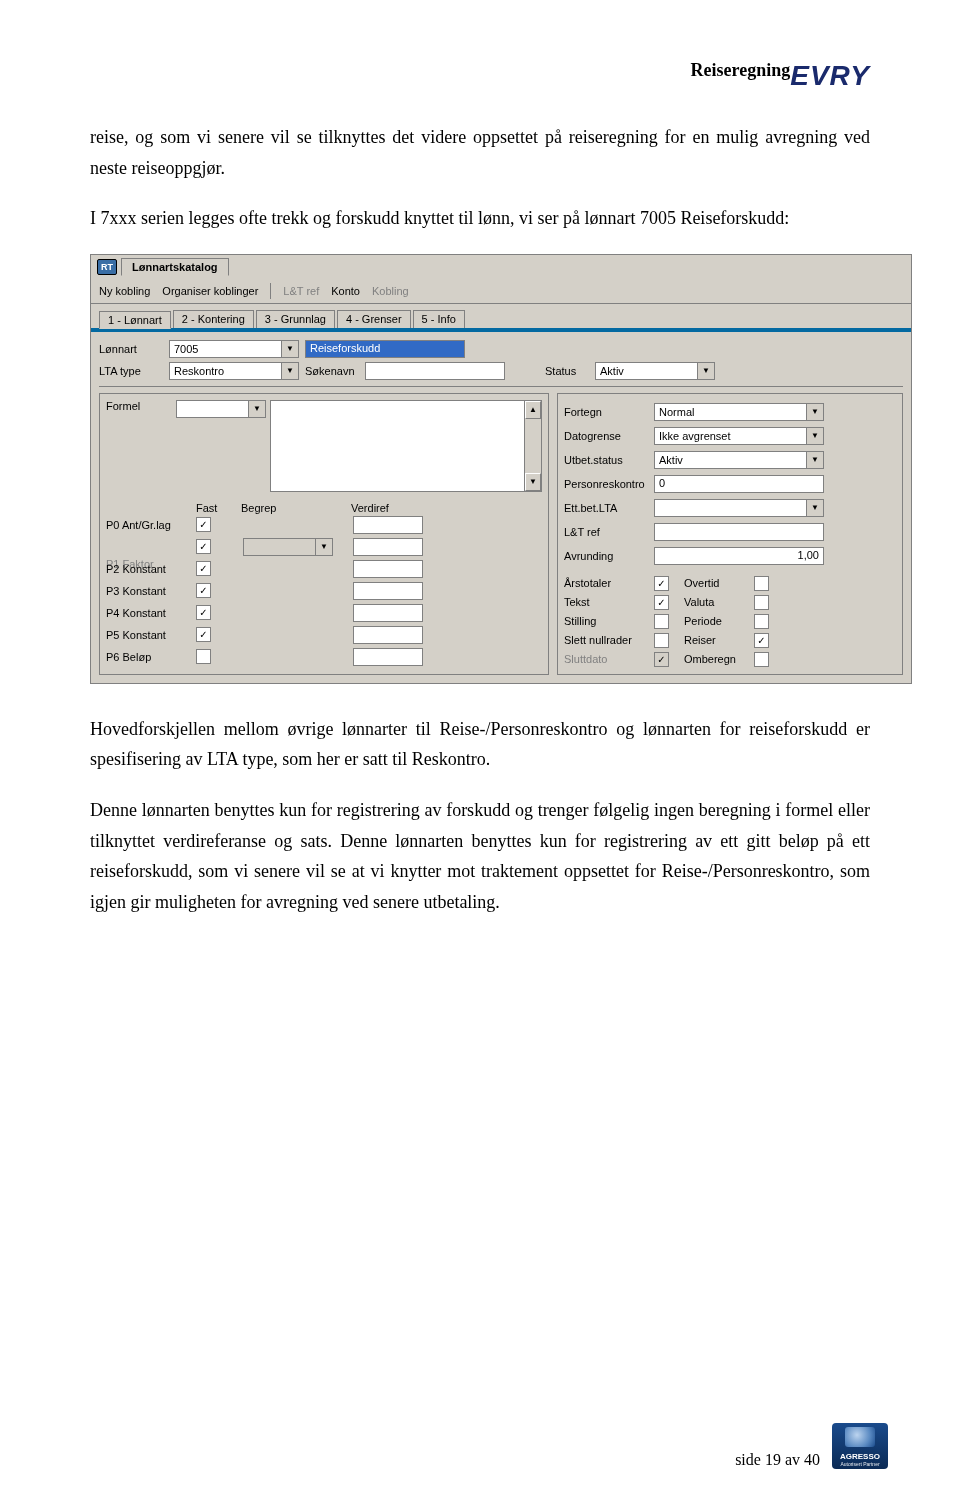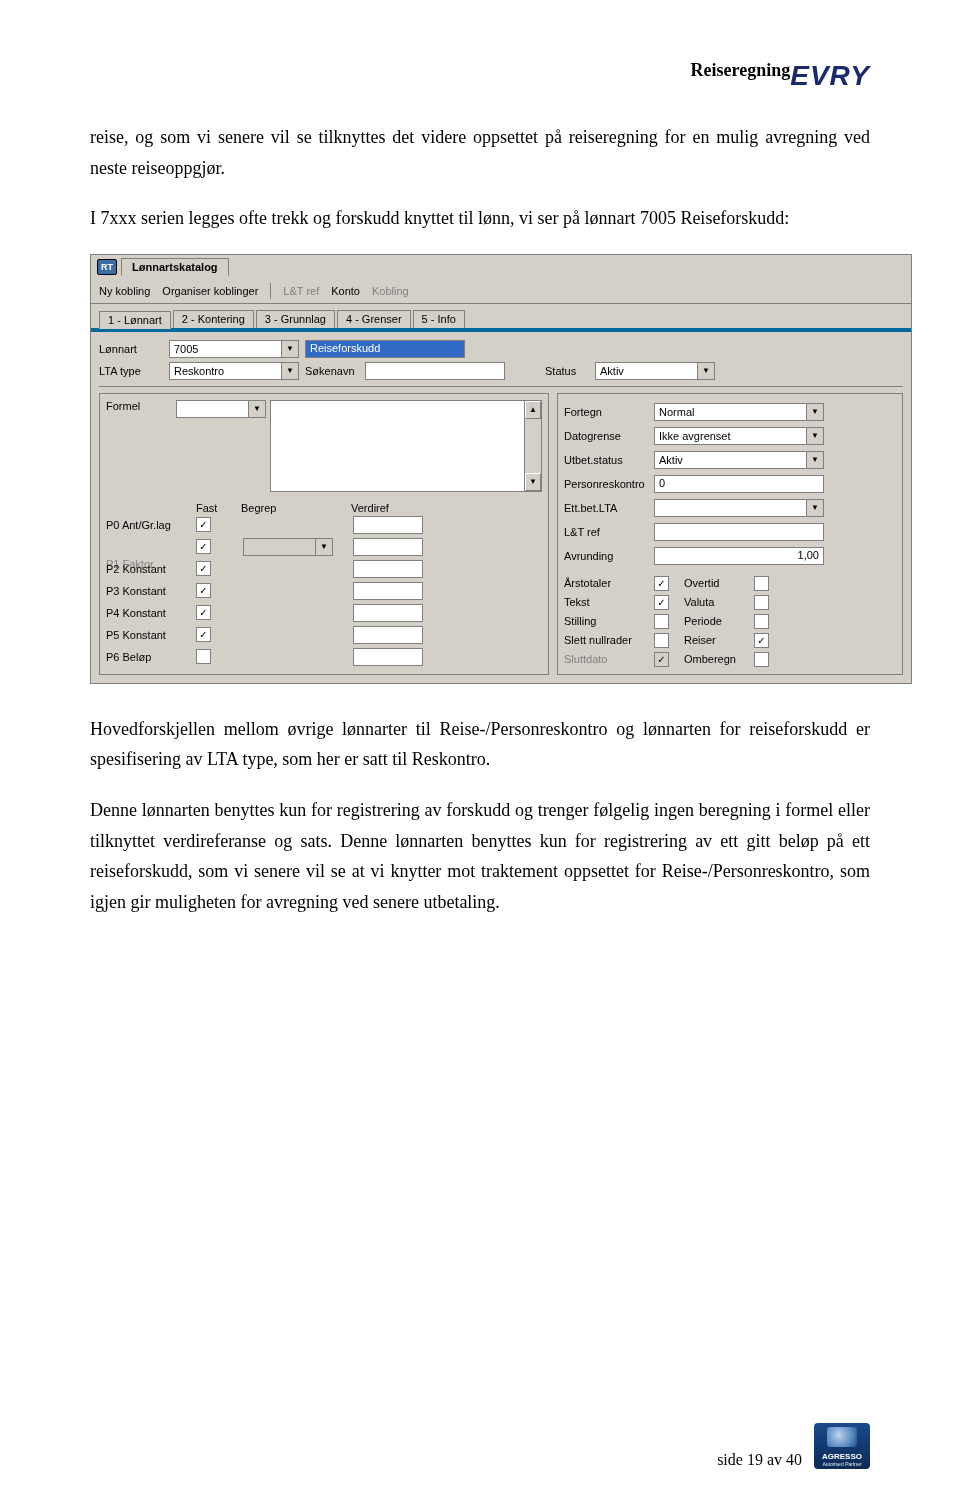--- a/index.html
+++ b/index.html
@@ -182,21 +182,21 @@
   .check-grid .lbls.disabled { color: #808080; }
   .cb2 {
     width: 13px; height: 13px; border: 1px solid #808080; background: #fff;
     display: inline-flex; align-items:center; justify-content:center; font-size:10px;
   }
   .cb2.checked::after { content: "✓"; }
   .cb2.disabled { background: #d4d0c8; }
   .footer {
     position: absolute;
     bottom: 40px;
-    right: 90px;
+    right: 72px;
     display: flex;
     align-items: flex-end;
     gap: 12px;
     font-size: 16px;
   }
   .agresso-logo {
     width: 56px; height: 44px;
     background: linear-gradient(180deg,#1a4b8c 0%, #0b2a55 100%);
     border-radius: 4px;
     display: flex; flex-direction: column; align-items: center; justify-content: flex-end;

